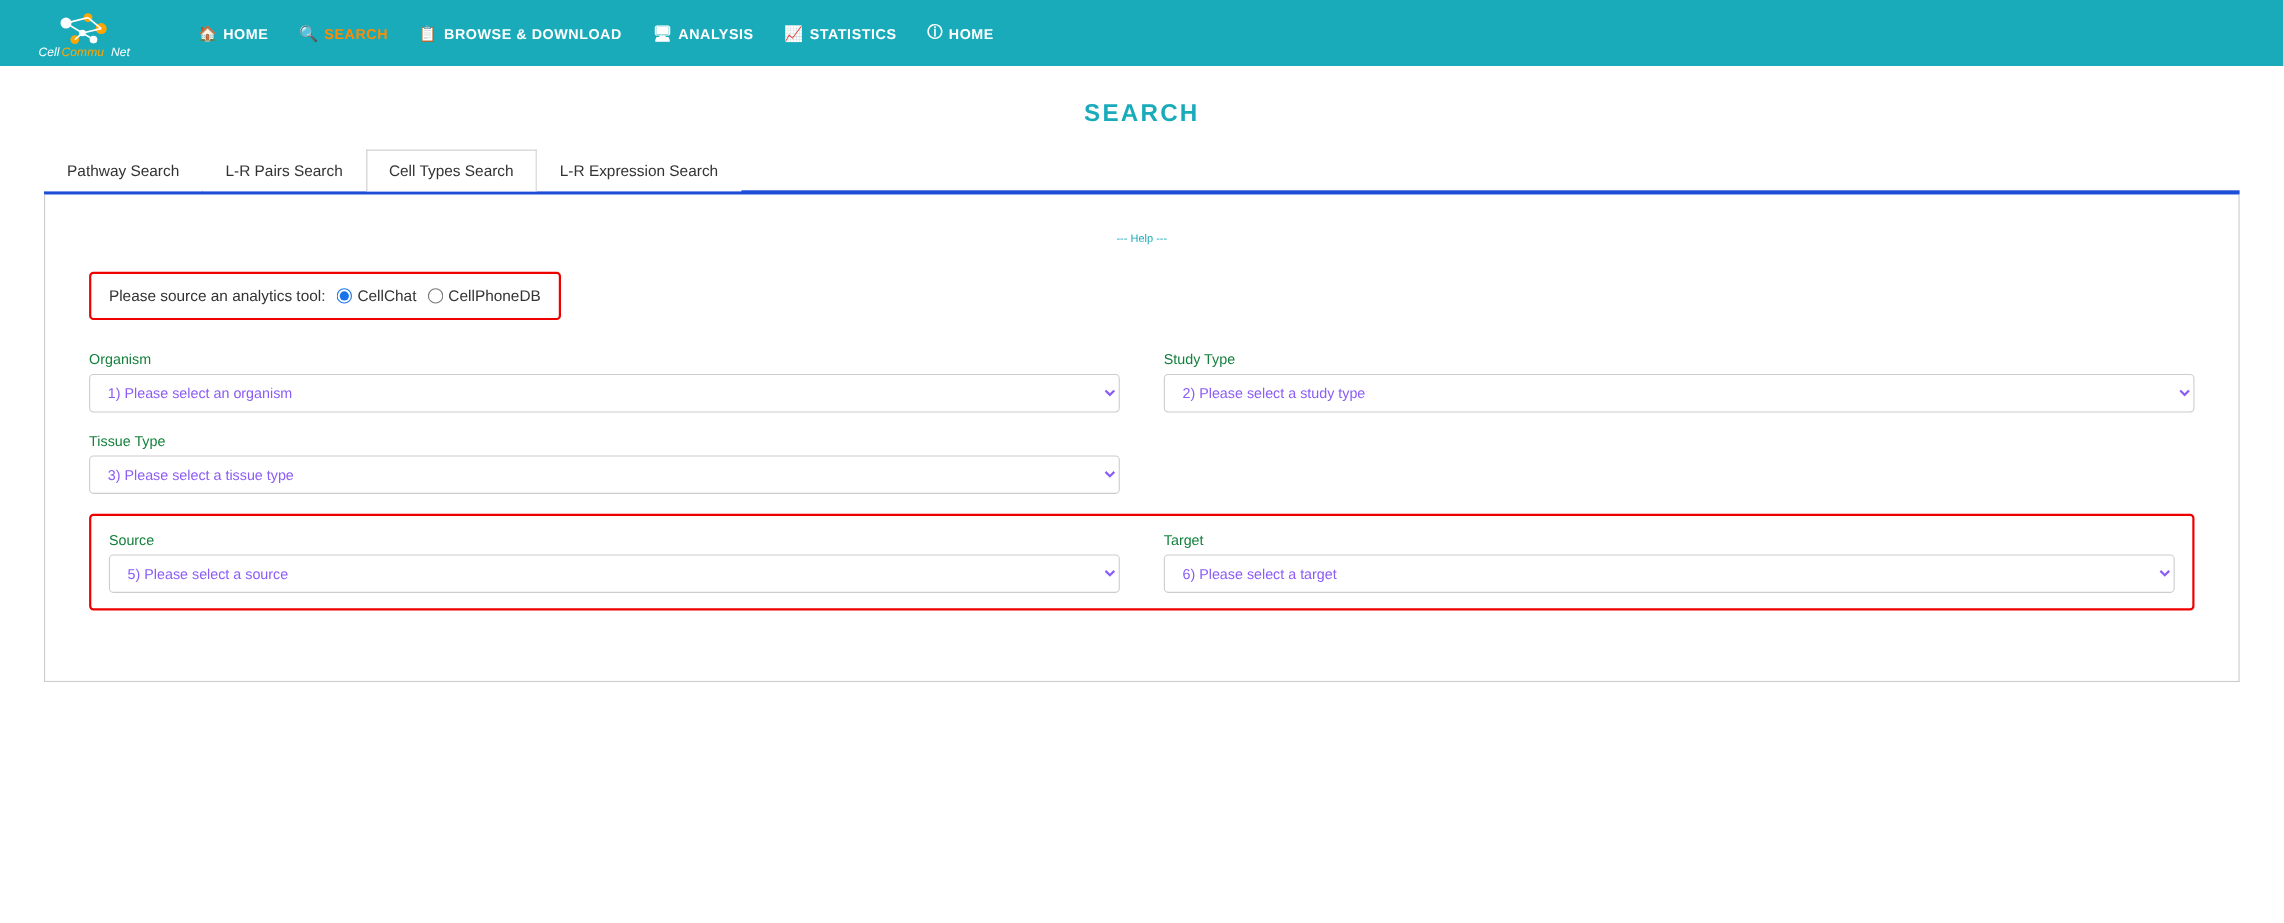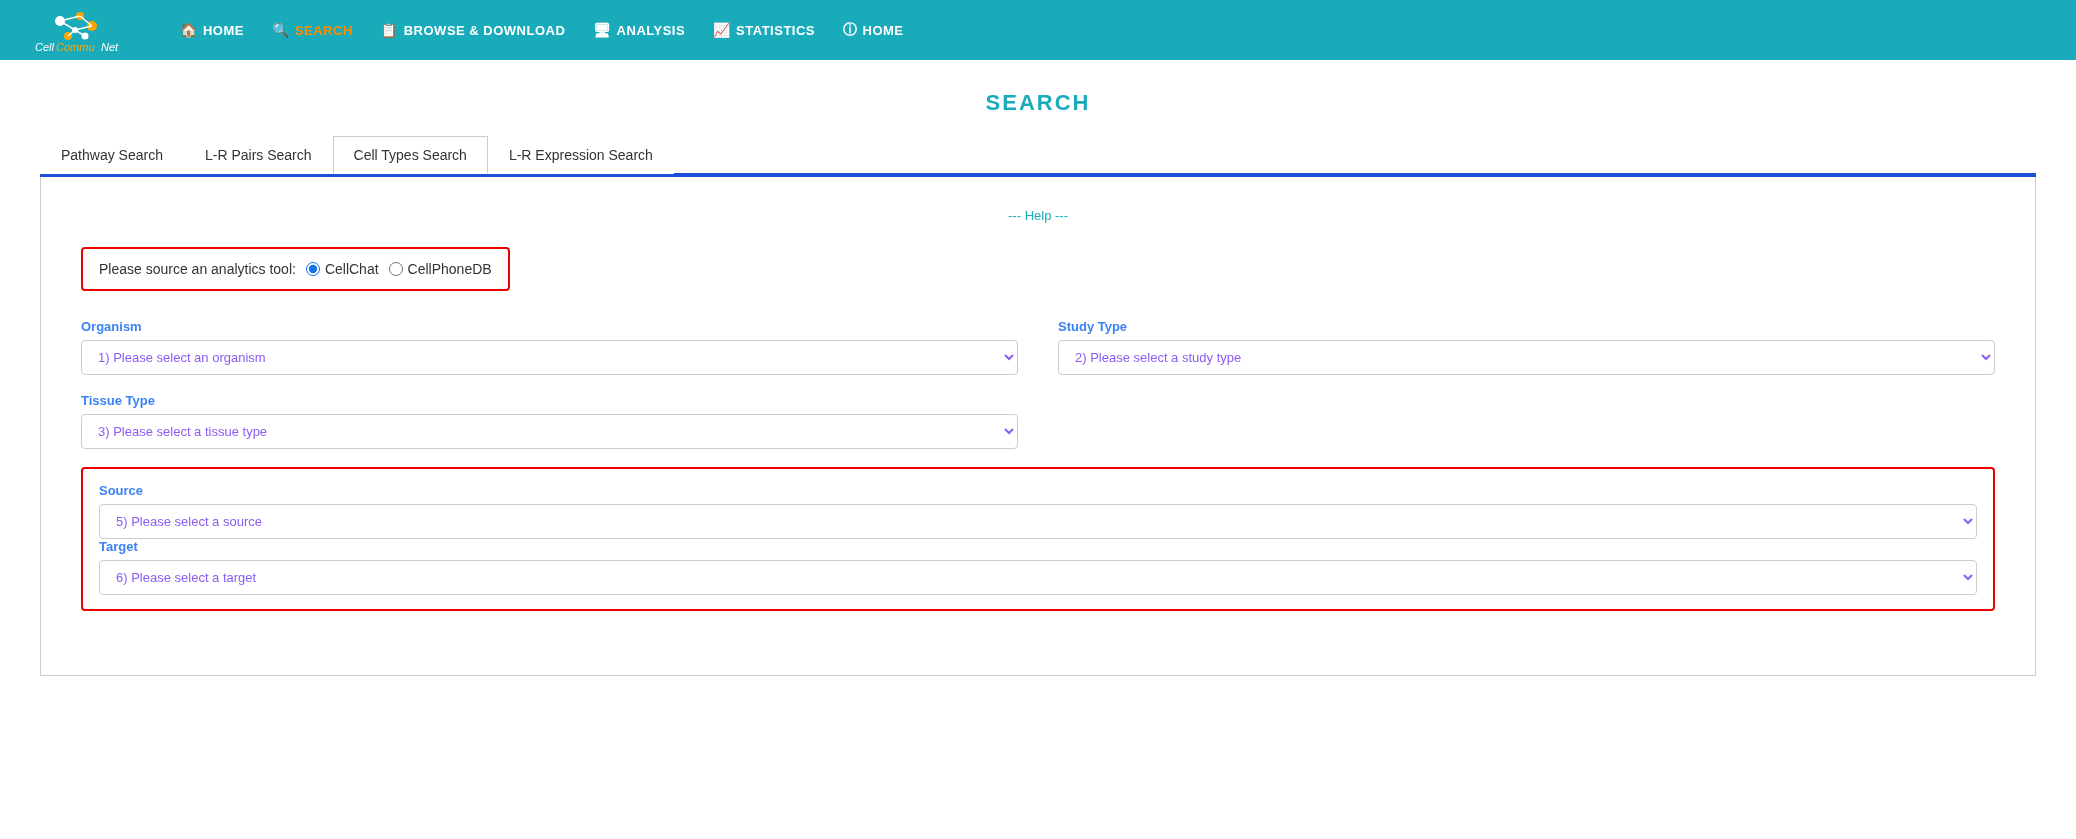--- a/index.html
+++ b/index.html
@@ -81,21 +81,21 @@
     }
 
     
     .help-link {
       text-align: center;
       margin-bottom: 24px;
     }
     .help-link a {
       color: #1aabbb;
       text-decoration: none;
-      font-size: 13px;
+      font-size: 10px;
     }
 
     
     .analytics-box {
       border: 2px solid #e00;
       border-radius: 4px;
       padding: 12px 16px;
       display: inline-flex;
       align-items: center;
       gap: 10px;
@@ -108,22 +108,22 @@
     
     .form-grid {
       display: grid;
       grid-template-columns: 1fr 1fr;
       gap: 0 40px;
     }
     .form-group { margin-bottom: 18px; }
     .form-group label {
       display: block;
       font-size: 13px;
-      font-weight: bold;
-      color: #3b82f6;
+      font-weight: normal;
+      color: #15803d;
       margin-bottom: 6px;
     }
     .form-group select {
       width: 100%;
       padding: 8px 12px;
       border: 1px solid #ccc;
       border-radius: 4px;
       font-size: 13px;
       color: #8b5cf6;
       background: #fff;
@@ -132,21 +132,21 @@
 
     
     .source-target-box {
       border: 2px solid #e00;
       border-radius: 4px;
       padding: 14px 16px;
       margin-bottom: 24px;
     }
     .source-target-inner {
       display: grid;
-      grid-template-columns: 1fr;
+      grid-template-columns: 1fr 1fr;
       gap: 0 40px;
     }
     .source-target-box .form-group { margin-bottom: 0; }
 
     
     .button-row { display: flex; gap: 10px; margin-top: 4px; }
     .btn {
       padding: 8px 20px;
       border: none;
       border-radius: 4px;

